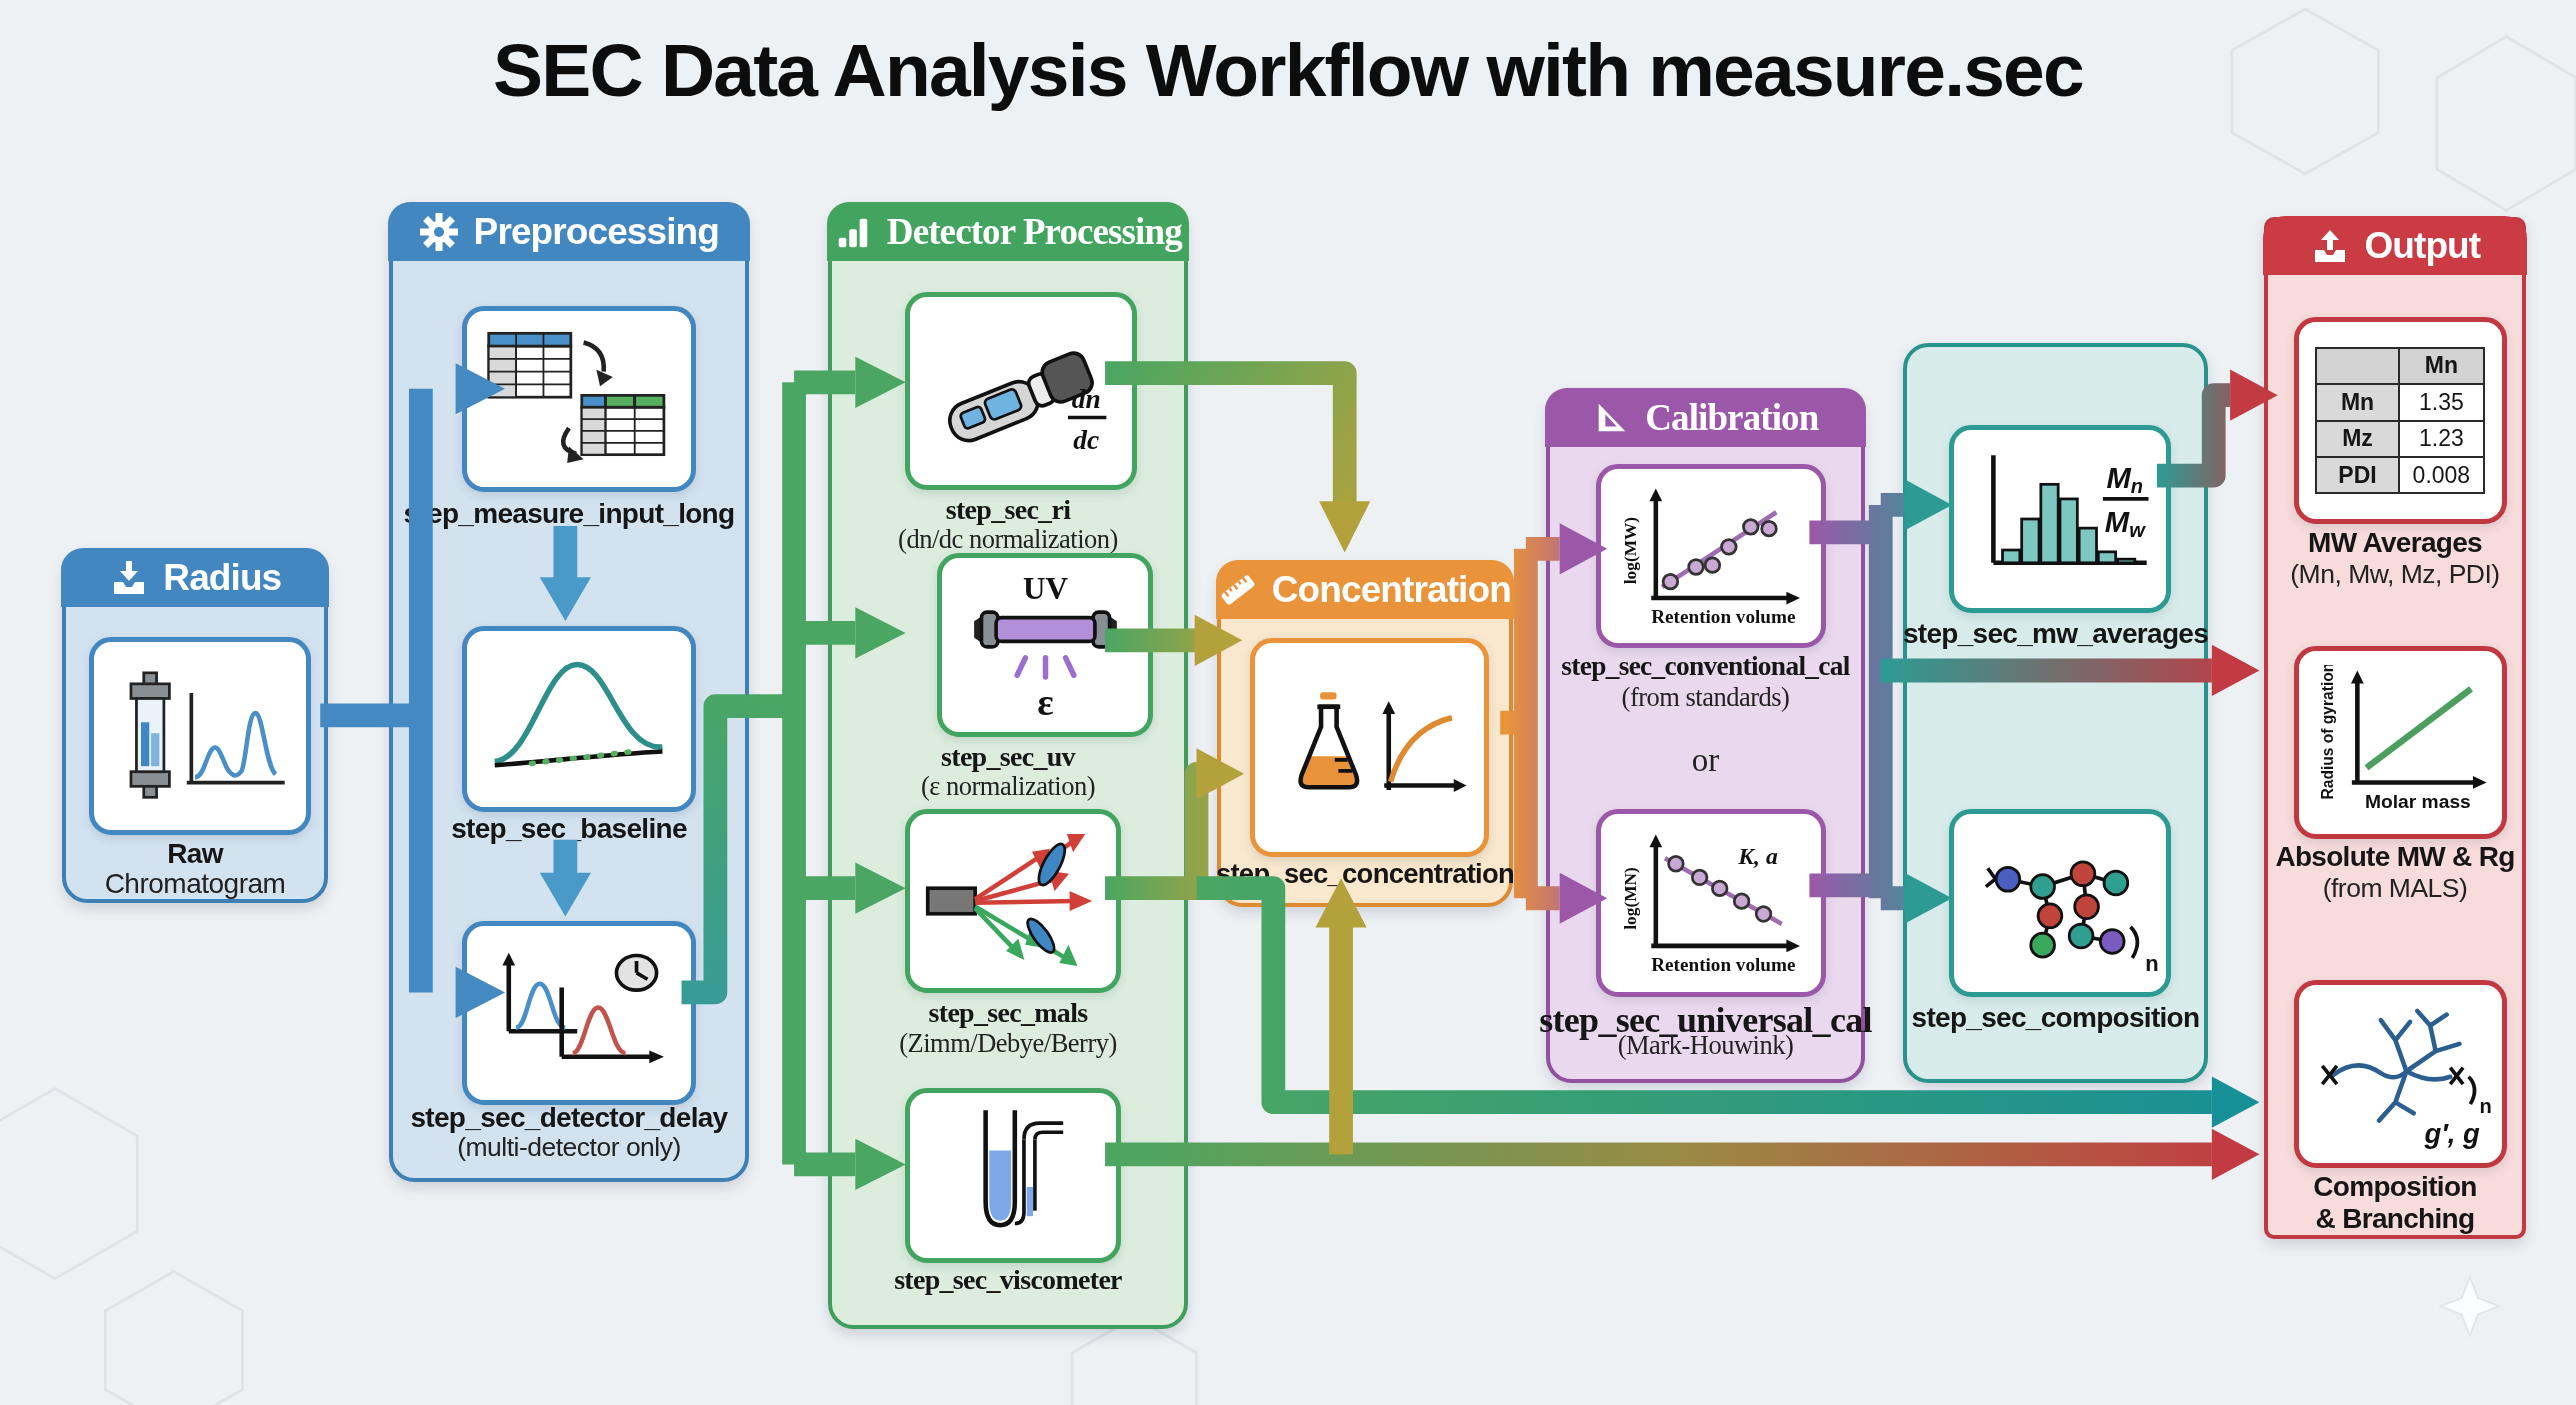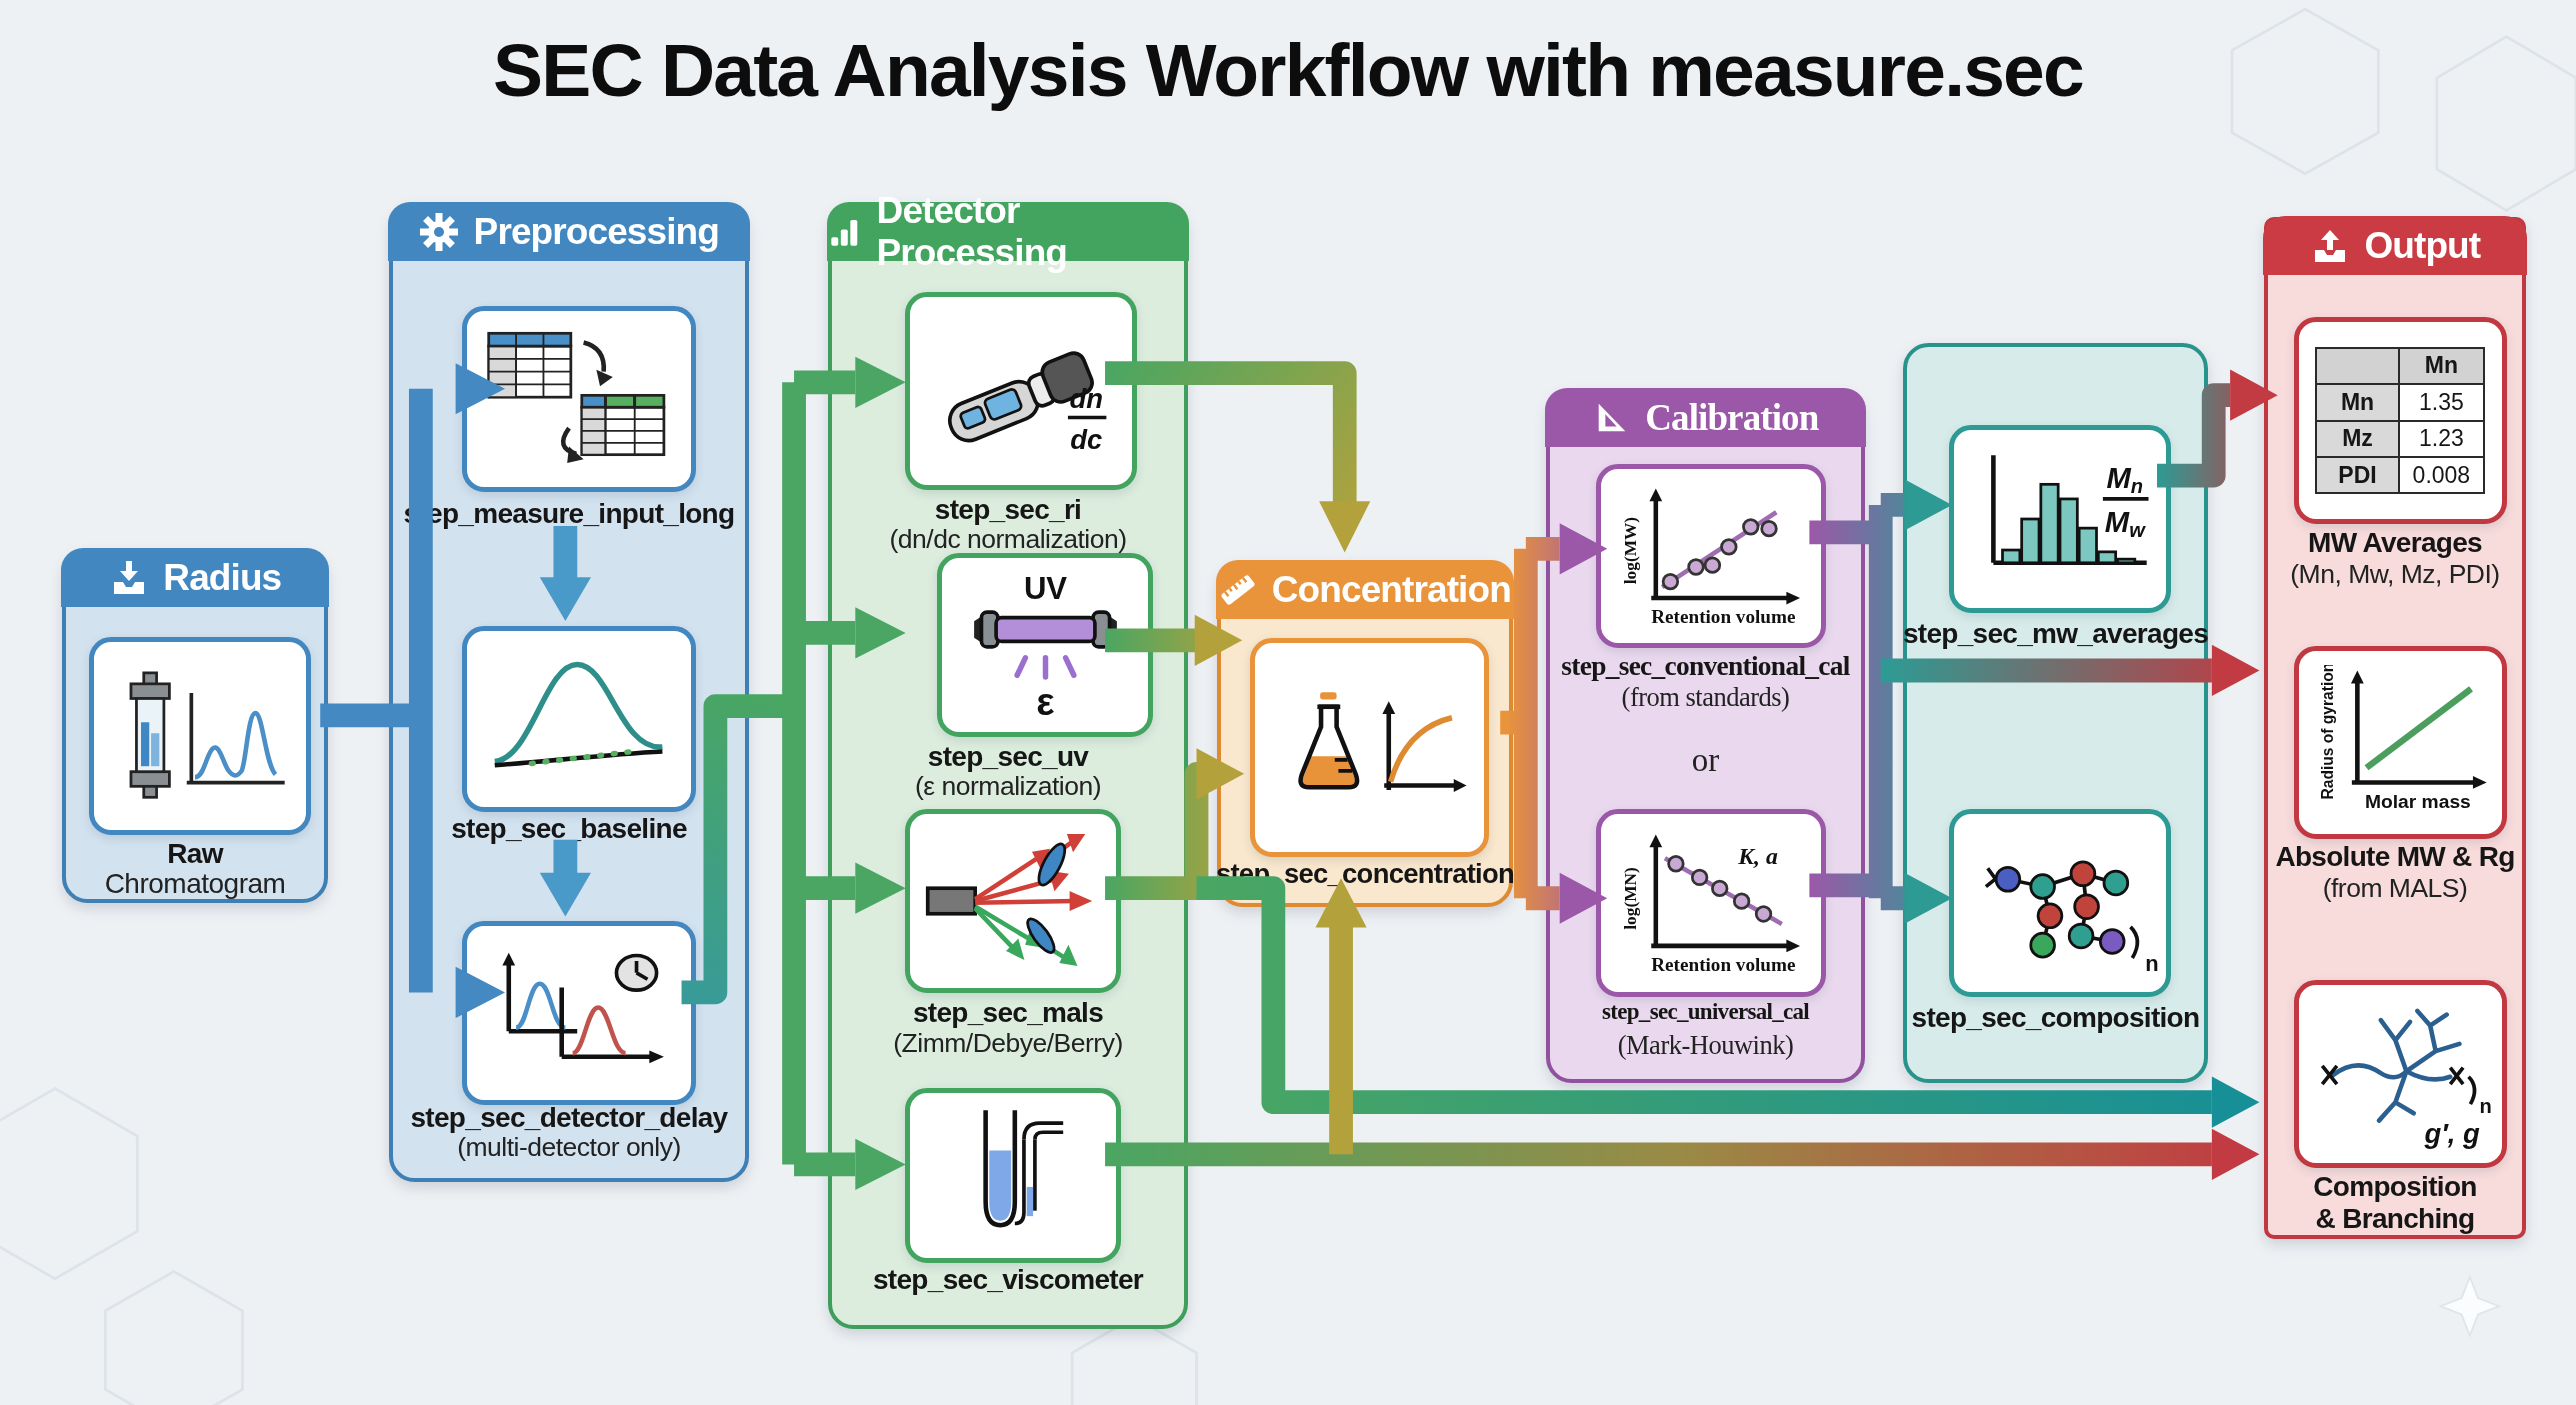--- a/index.html
+++ b/index.html
@@ -13,21 +13,21 @@
          color:#fff;font-weight:bold;font-size:37px;letter-spacing:-0.9px;}
   .card{position:absolute;background:#fff;border:5.5px solid;border-radius:22px;
         display:flex;align-items:center;justify-content:center;box-shadow:0 3.7px 9.1px rgba(60,80,100,.15);}
   .slabel{position:absolute;left:-27.4px;right:-27.4px;text-align:center;font-weight:bold;font-size:28px;
           letter-spacing:-0.7px;white-space:nowrap;color:#161616;}
   .snote{position:absolute;left:-27.4px;right:-27.4px;text-align:center;font-weight:normal;font-size:26.5px;
          letter-spacing:-0.5px;white-space:nowrap;color:#222;}
   .orlbl{position:absolute;left:0;right:0;text-align:center;font-size:33px;color:#222;}
   
   .g-blue{background:#d3e2ef;border-color:#3e7fb4;} .g-blue .ghead{background:#4287c0;}
-  .g-green{background:#dcedde;border-color:#3f9e5b;} .g-green .ghead{background:#43a45f;}
+  .g-green{background:#dcedde;border-color:#3f9e5b;font-family:Liberation Serif, serif;} .g-green .ghead{background:#43a45f;}
   .g-orange{background:#f9e8cd;border-color:#dd8a31;} .g-orange .ghead{background:#e9933b;}
   .g-purple{background:#ead9ee;border-color:#92519f;font-family:Liberation Serif, serif;} .g-purple .ghead{background:#9c58a8;}
   .g-teal{background:#d7ecea;border-color:#28938c;} .g-teal .ghead{background:#2d9b94;}
   .g-red{background:#f8dcdc;border-color:#c13840;} .g-red .ghead{background:#cb3b43;}
   .b-blue{border-color:#4287c0;} .b-green{border-color:#43a45f;} .b-orange{border-color:#e9933b;}
   .b-purple{border-color:#9c58a8;} .b-teal{border-color:#2d9b94;} .b-red{border-color:#c13840;}
   svg{display:block;}
   .arrows{position:absolute;left:0;top:0;z-index:6;pointer-events:none;}
   .deco{position:absolute;left:0;top:0;z-index:0;}
   .group{z-index:2;}
@@ -308,21 +308,21 @@
             <circle cx="96" cy="57" r="8"></circle>
             <circle cx="118" cy="69" r="8"></circle>
           <circle cx="142" cy="83" r="8"></circle>
             <circle cx="166" cy="97" r="8"></circle>
         </g>
         <text x="160" y="42" text-anchor="middle" class="icontext" font-size="26" fill="#111">K, a</text>
         <text transform="rotate(-90 26 80)" x="26" y="80" text-anchor="middle" font-weight="bold" font-size="19" fill="#111">log(MN)</text>
         <text x="122" y="160" text-anchor="middle" font-weight="bold" font-size="21" fill="#111">Retention volume</text>
       </svg>
     </div>
-    <div class="slabel" style="top:606px;font-size:23px;">step_sec_universal_cal</div>
+    <div class="slabel" style="top:606px;font-size:36px;">step_sec_universal_cal</div>
     <div class="snote" style="top:637px;">(Mark-Houwink)</div>
   </div>
 
   <div class="group g-teal" style="left:1903px;top:343px;width:297px;height:732px;">
 
     <div class="card b-teal" style="left:42px;top:78px;width:212px;height:178px;">
       <svg width="192" height="146" viewBox="0 0 210 160">
         <path d="M32,10 V128 M32,128 H200" fill="none" stroke="#111" stroke-width="5"></path>
         <g fill="#7cc7bf" stroke="#111" stroke-width="3">
           <rect x="42" y="114" width="19" height="14"></rect>

